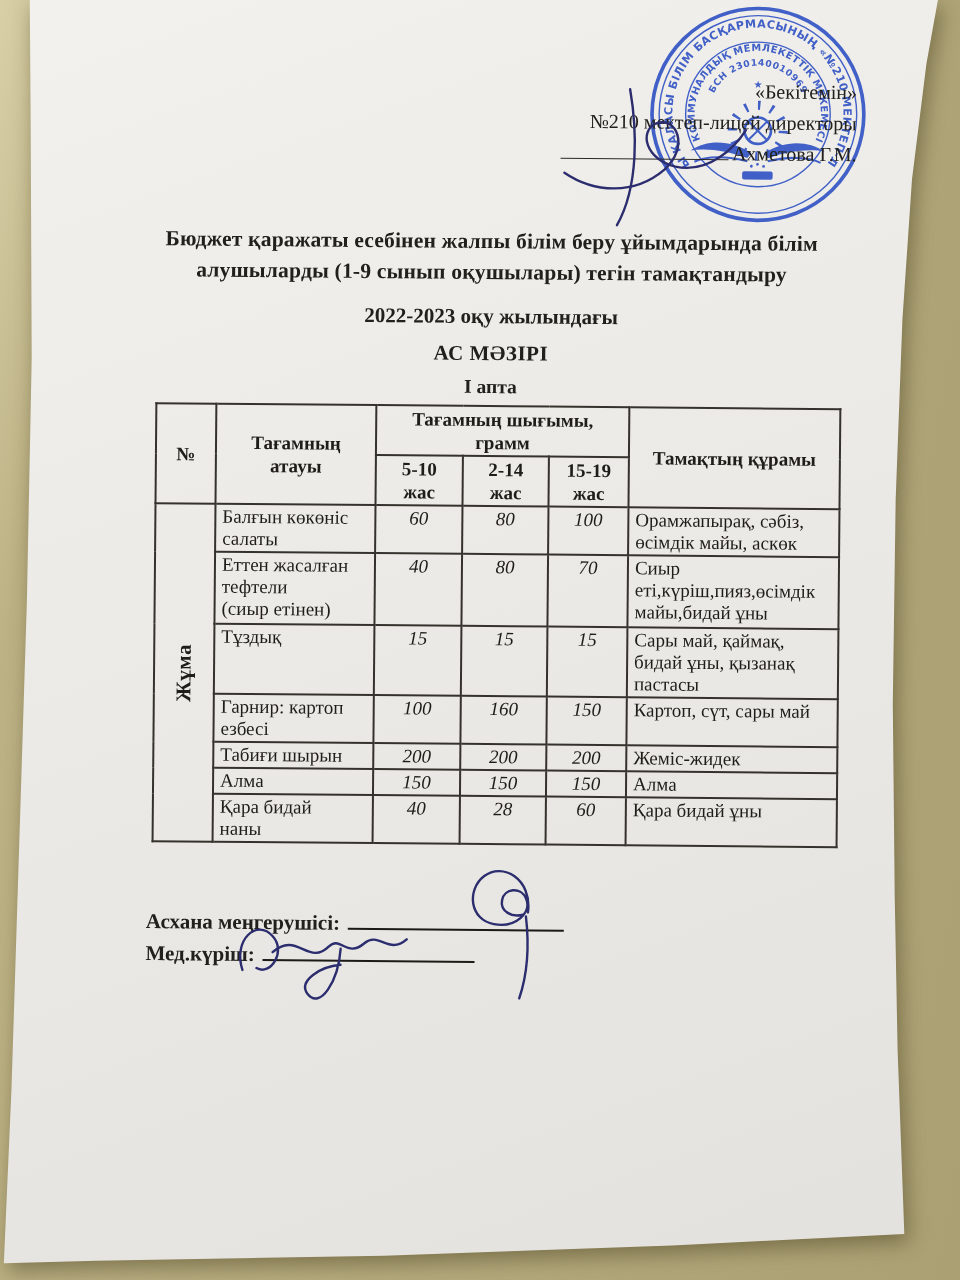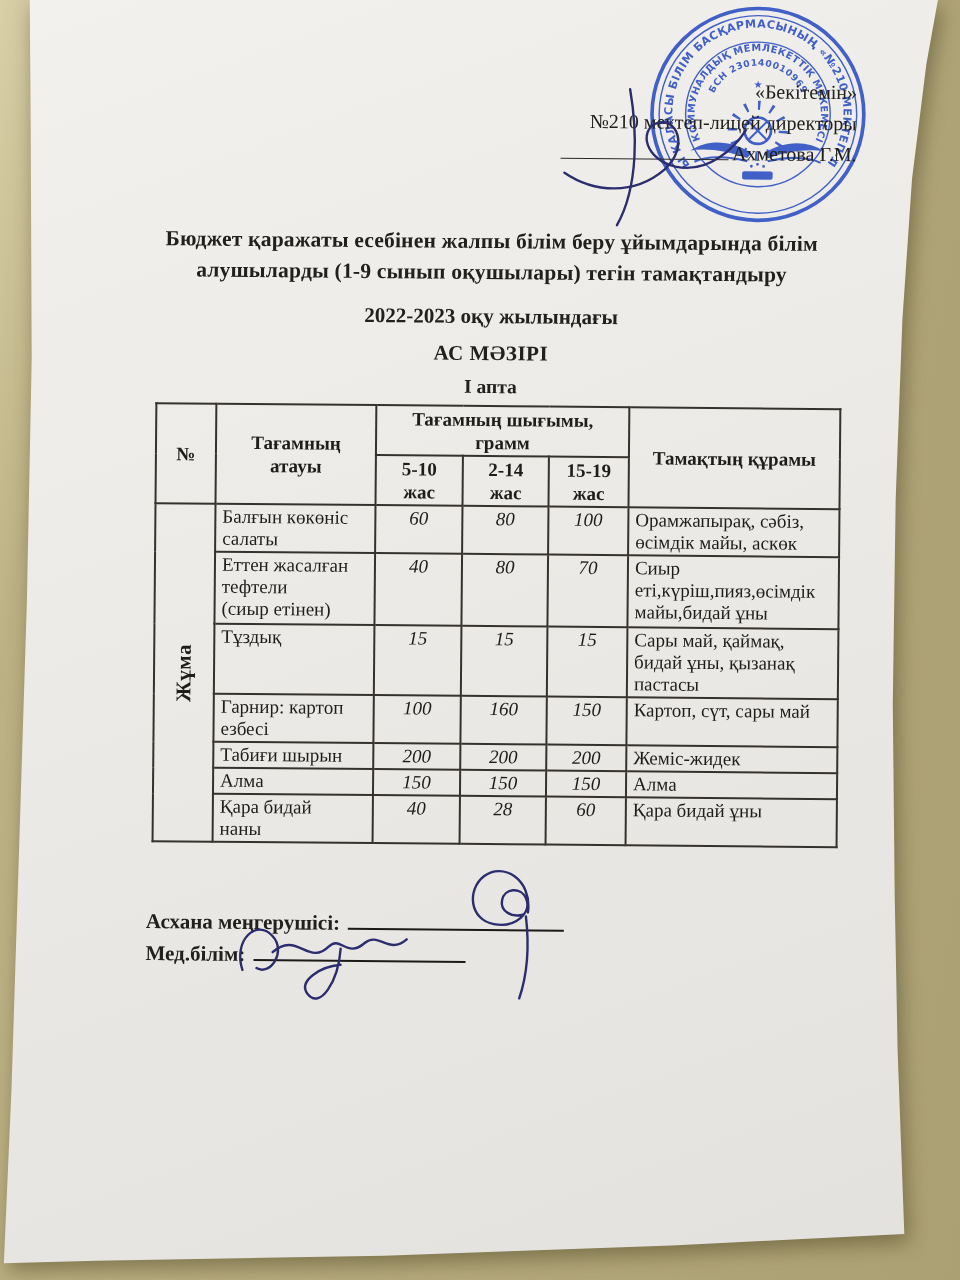--- a/index.html
+++ b/index.html
@@ -198,21 +198,21 @@
               <td>Қара бидай ұны</td>
             </tr>
           </tbody>
         </table>
 
         <div class="sig-block">
           <div class="sig-row">
             <span>Асхана меңгерушісі:</span><span class="hand-line l1"></span>
           </div>
           <div class="sig-row">
-            <span>Мед.білім:</span><span class="hand-line l2"></span>
+            <span>Мед.күріш:</span><span class="hand-line l2"></span>
           </div>
         </div>
 
         <svg class="sig-svg sig-canteen" viewBox="0 0 160 150">
           <path d="M 92,56 C 96,22 66,6 48,20 C 30,34 34,64 58,68 C 80,72 96,56 90,42 C 85,30 68,32 66,44 C 64,55 76,62 88,58"></path>
           <path d="M 90,60 C 94,92 92,118 84,142"></path>
         </svg>
 
         <svg class="sig-svg sig-nurse" viewBox="0 0 230 120">
           <path d="M 14,74 C 4,44 28,22 44,40 C 58,55 42,80 28,72"></path>

